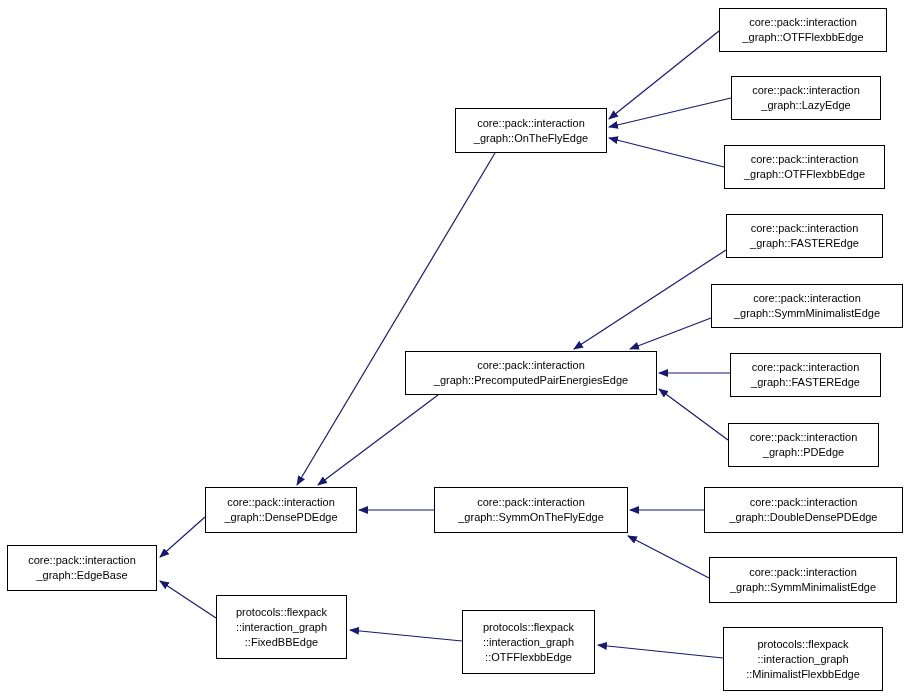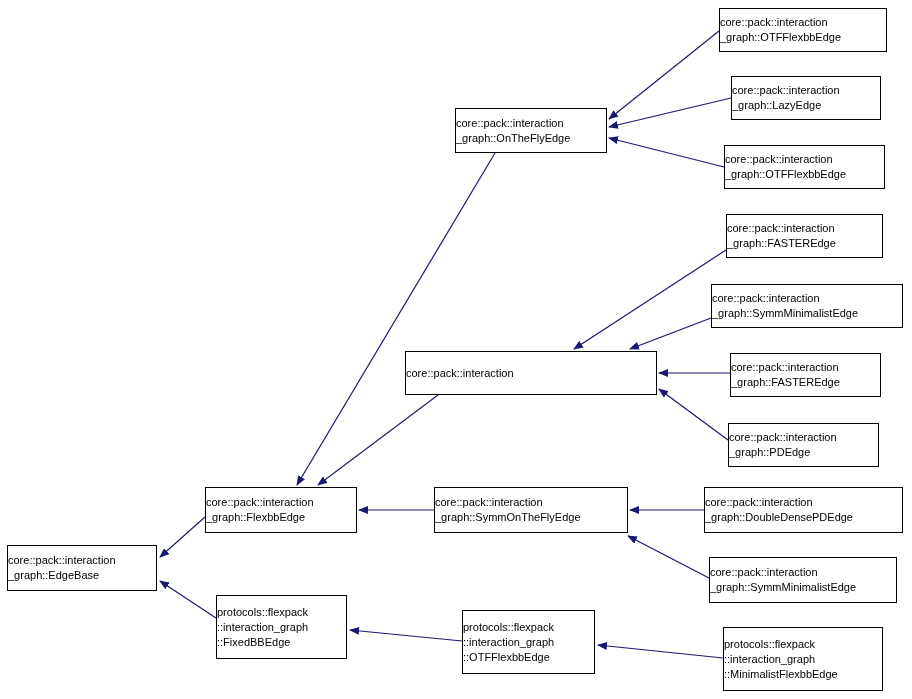--- a/index.html
+++ b/index.html
@@ -26,21 +26,21 @@
     fill: none;
     stroke-width: 1.2;
   }
   .node {
     position: absolute;
     box-sizing: border-box;
     border: 1px solid #000000;
     background: #ffffff;
     display: flex;
     flex-direction: column;
-    align-items: flex-start;
+    align-items: center;
     justify-content: center;
     text-align: center;
     font-size: 11px;
     line-height: 15px;
     color: #000000;
     cursor: pointer;
     white-space: nowrap;
   }
   .node-line {
     pointer-events: none;
@@ -75,21 +75,21 @@
         <line x1="723" y1="658" x2="598" y2="645" class="edge-line" stroke="#191970" marker-end="url(#arrowhead)"></line>
       </g>
   </svg>
   <div id="nodes">
       <div class="node" style="left: 7px; top: 545px; width: 150px; height: 46px; border-color: rgb(0, 0, 0); background: rgb(255, 255, 255); color: rgb(0, 0, 0);">
         <div class="node-line">core::pack::interaction</div>
         <div class="node-line">_graph::EdgeBase</div>
       </div>
       <div class="node" style="left: 205px; top: 487px; width: 152px; height: 46px; border-color: rgb(0, 0, 0); background: rgb(255, 255, 255); color: rgb(0, 0, 0);">
         <div class="node-line">core::pack::interaction</div>
-        <div class="node-line">_graph::FlexbbEdge</div>
+        <div class="node-line">_graph::DensePDEdge</div>
       </div>
       <div class="node" style="left: 455px; top: 108px; width: 152px; height: 45px; border-color: rgb(0, 0, 0); background: rgb(255, 255, 255); color: rgb(0, 0, 0);">
         <div class="node-line">core::pack::interaction</div>
         <div class="node-line">_graph::OnTheFlyEdge</div>
       </div>
       <div class="node" style="left: 719px; top: 8px; width: 168px; height: 44px; border-color: rgb(0, 0, 0); background: rgb(255, 255, 255); color: rgb(0, 0, 0);">
         <div class="node-line">core::pack::interaction</div>
         <div class="node-line">_graph::OTFFlexbbEdge</div>
       </div>
       <div class="node" style="left: 731px; top: 76px; width: 150px; height: 44px; border-color: rgb(0, 0, 0); background: rgb(255, 255, 255); color: rgb(0, 0, 0);">
@@ -103,20 +103,21 @@
       <div class="node" style="left: 726px; top: 214px; width: 157px; height: 44px; border-color: rgb(0, 0, 0); background: rgb(255, 255, 255); color: rgb(0, 0, 0);">
         <div class="node-line">core::pack::interaction</div>
         <div class="node-line">_graph::FASTEREdge</div>
       </div>
       <div class="node" style="left: 711px; top: 284px; width: 192px; height: 44px; border-color: rgb(0, 0, 0); background: rgb(255, 255, 255); color: rgb(0, 0, 0);">
         <div class="node-line">core::pack::interaction</div>
         <div class="node-line">_graph::SymmMinimalistEdge</div>
       </div>
       <div class="node" style="left: 405px; top: 351px; width: 252px; height: 44px; border-color: rgb(0, 0, 0); background: rgb(255, 255, 255); color: rgb(0, 0, 0);">
         <div class="node-line">core::pack::interaction</div>
+        <div class="node-line">_graph::PrecomputedPairEnergiesEdge</div>
       </div>
       <div class="node" style="left: 730px; top: 353px; width: 151px; height: 44px; border-color: rgb(0, 0, 0); background: rgb(255, 255, 255); color: rgb(0, 0, 0);">
         <div class="node-line">core::pack::interaction</div>
         <div class="node-line">_graph::FASTEREdge</div>
       </div>
       <div class="node" style="left: 728px; top: 423px; width: 151px; height: 44px; border-color: rgb(0, 0, 0); background: rgb(255, 255, 255); color: rgb(0, 0, 0);">
         <div class="node-line">core::pack::interaction</div>
         <div class="node-line">_graph::PDEdge</div>
       </div>
       <div class="node" style="left: 434px; top: 487px; width: 194px; height: 46px; border-color: rgb(0, 0, 0); background: rgb(255, 255, 255); color: rgb(0, 0, 0);">

